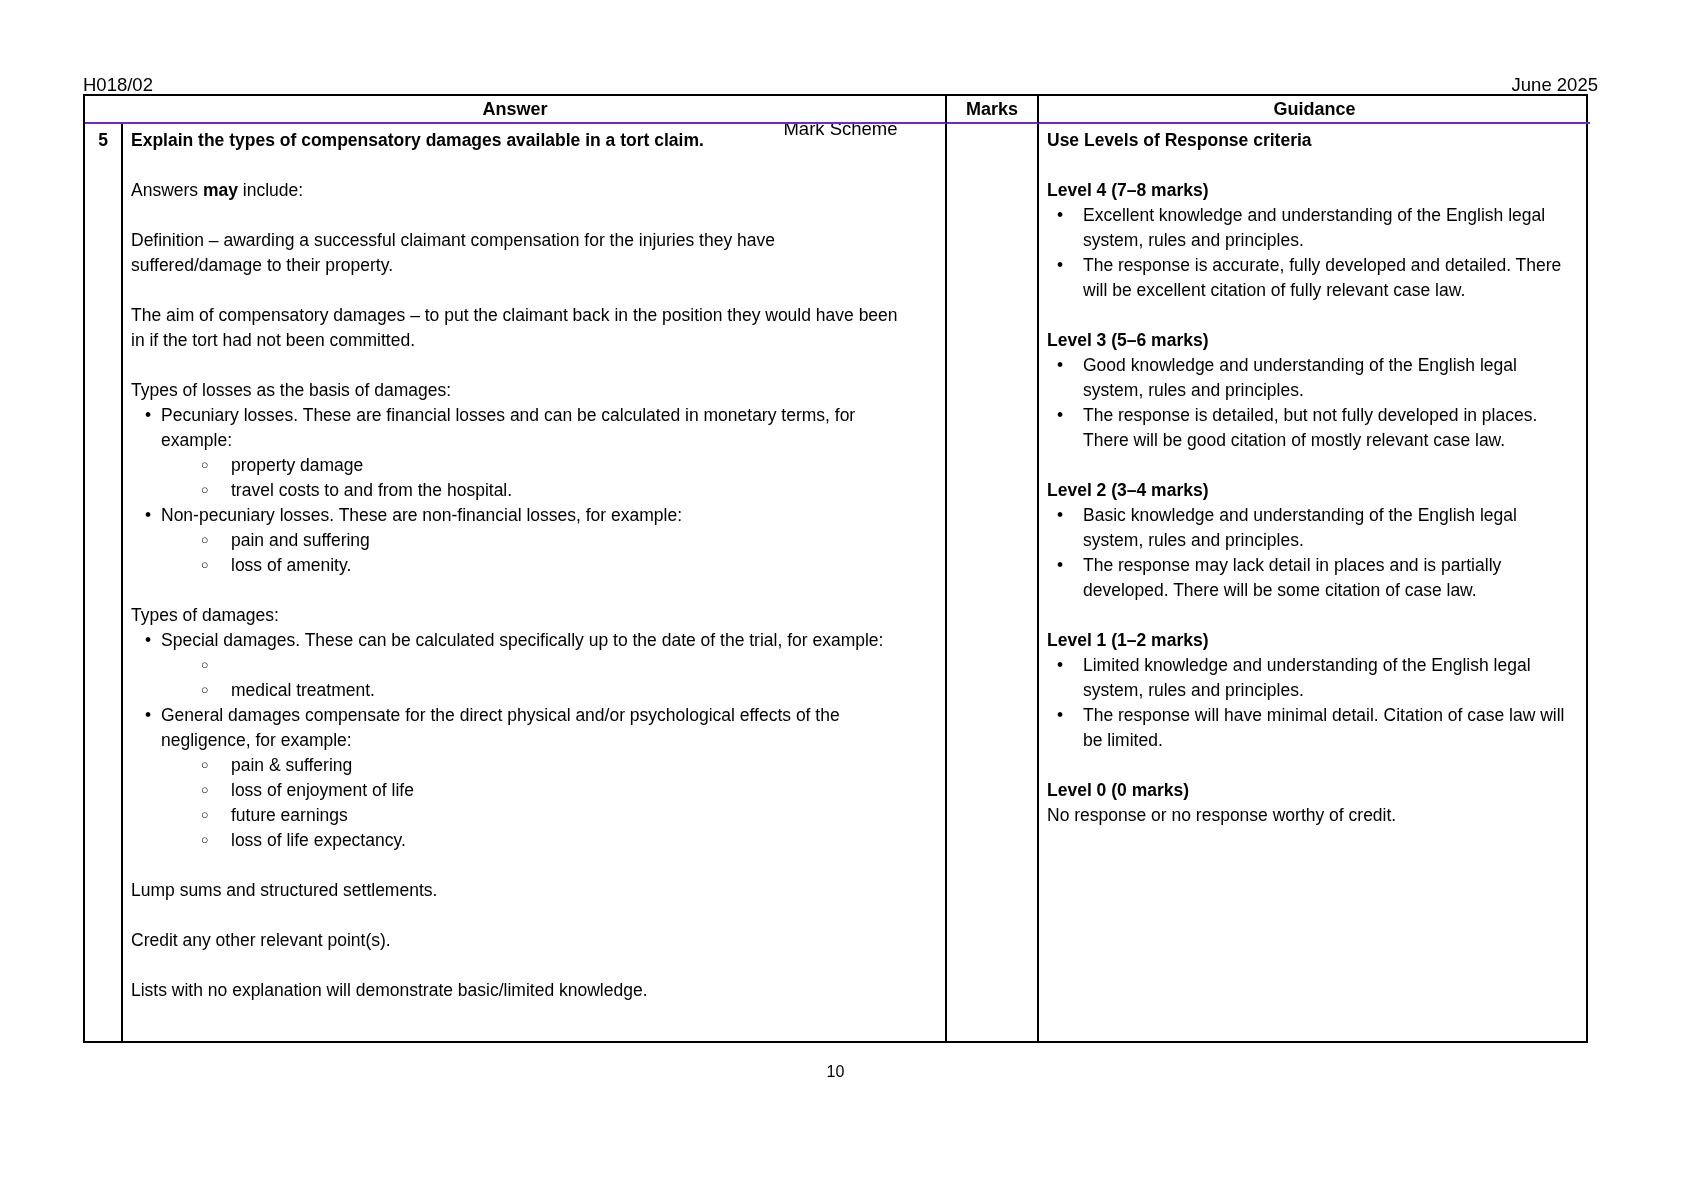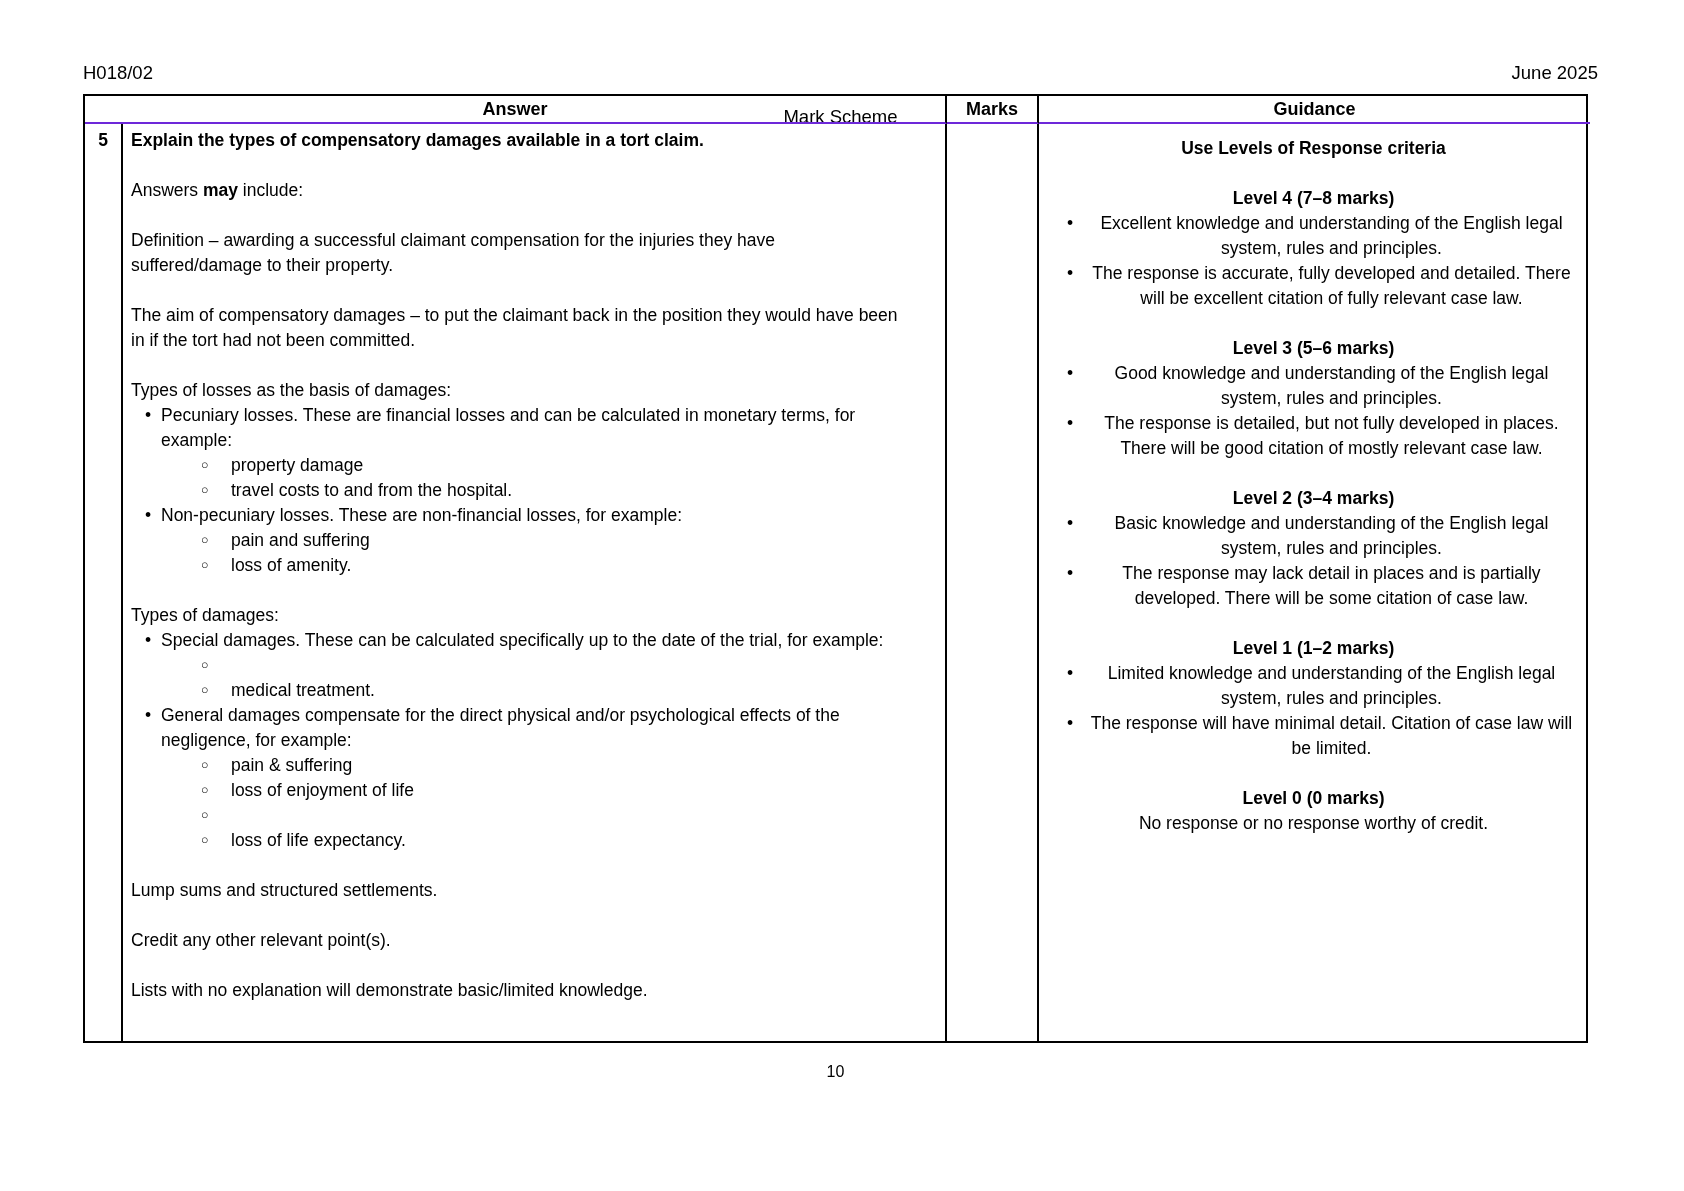--- a/index.html
+++ b/index.html
@@ -3,21 +3,21 @@
 <meta charset="utf-8">
 <style>
   * { margin:0; padding:0; box-sizing:border-box; }
   html,body { background:#fff; }
   body {
     width:1684px; height:1191px; position:relative;
     font-family:"Liberation Sans", sans-serif; color:#000;
     -webkit-font-smoothing:antialiased;
   }
   .page-header {
-    position:absolute; top:62px; left:83px; width:1515px; height:26px;
+    position:absolute; top:74px; left:83px; width:1515px; height:26px;
     font-size:18.5px;
   }
   .ph-left  { position:absolute; left:0; top:0; }
   .ph-center{ position:absolute; left:50%; transform:translateX(-50%); top:0;margin-top:44px; }
   .ph-right { position:absolute; right:0; top:0; }
 
   .mstable {
     position:absolute; top:94px; left:83px; width:1505px; height:949px;
     display:grid;
     grid-template-columns:38px 824px 92px 551px;
@@ -34,21 +34,21 @@
   .c-num {
     border-right:2px solid #000; text-align:center; font-weight:bold;
     padding-top:4px;
   }
   .c-answer {
     border-right:2px solid #000;
     padding:4px 45px 16px 8px;
     overflow:hidden;
   }
   .c-marks { border-right:2px solid #000; }
-  .c-guidance { padding:12px 10px 4px 8px; overflow:hidden;text-align:center; }
+  .c-guidance { padding:4px 10px 4px 8px; overflow:hidden; }
 
   .q { font-weight:bold; }
   .para { margin-top:25px; }
   .tight { margin-top:0; }
 
   .b1 { display:flex; }
   .b1 .dot { width:16px; flex:0 0 16px; margin-left:14px; text-align:left; }
   .b1 .bt { flex:1; }
   .b2 { display:flex; }
   .b2 .circ { width:30px; flex:0 0 30px; margin-left:70px; font-size:12.5px; }
@@ -138,20 +138,21 @@
     <div class="b2">
       <span class="circ">○</span>
       <span class="bt">pain &amp; suffering</span>
     </div>
     <div class="b2">
       <span class="circ">○</span>
       <span class="bt">loss of enjoyment of life</span>
     </div>
     <div class="b2">
       <span class="circ">○</span>
+      <span class="bt">future earnings</span>
     </div>
     <div class="b2">
       <span class="circ">○</span>
       <span class="bt">loss of life expectancy.</span>
     </div>
 
     <div class="para">Lump sums and structured settlements.</div>
 
     <div class="para">Credit any other relevant point(s).</div>
 

